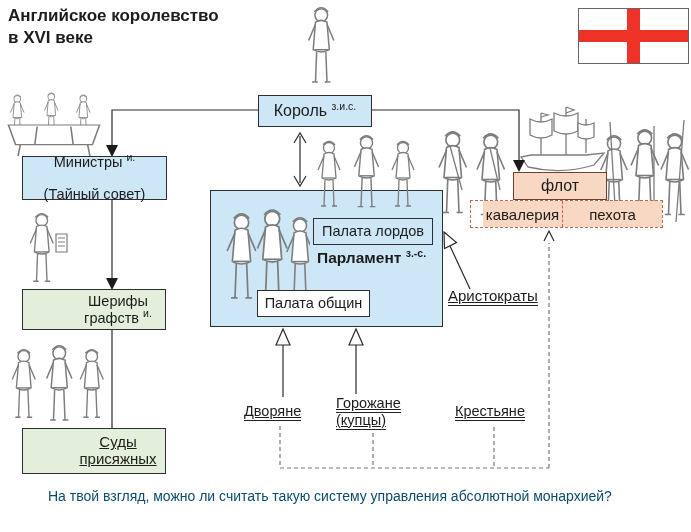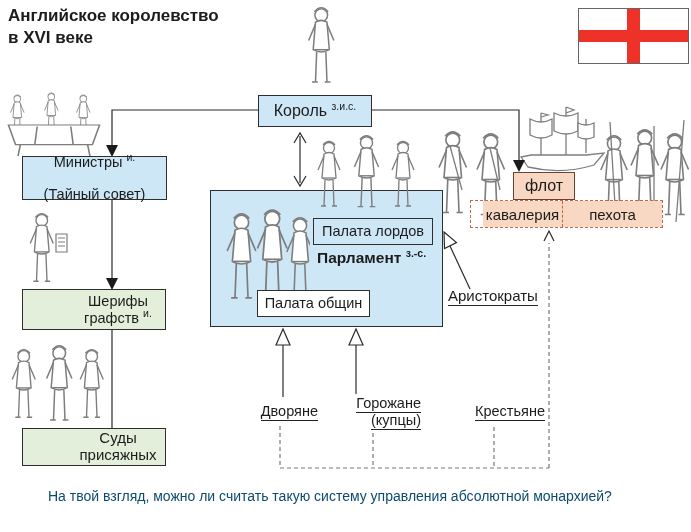--- a/index.html
+++ b/index.html
@@ -9,21 +9,21 @@
        text-align:center;border:1.2px solid #2e2e2e;box-sizing:border-box;z-index:4;line-height:1.12;}
   .blue{background:#cde7f6;}
   .green{background:#e3efda;padding-left:48px;}
   .peach{background:#f8d7c3;}
   .parl-big{z-index:1;}
   .title{position:absolute;left:8px;top:5px;font-weight:bold;font-size:17px;line-height:1.28;z-index:4;}
   .flag{position:absolute;left:578px;top:8px;width:109px;height:54px;background:#fff;border:1px solid #666;z-index:4;}
   .flag .v{position:absolute;left:48px;top:0;width:13px;height:100%;background:#ee3227;}
   .flag .h{position:absolute;left:0;top:21px;width:100%;height:12px;background:#ee3227;}
   sup{font-size:10.5px;line-height:0;}
-  .lbl{position:absolute;z-index:4;font-size:14.5px;text-align:right;line-height:1.15;}
+  .lbl{position:absolute;z-index:4;font-size:14.5px;text-align:left;line-height:1.15;text-decoration:underline;}
   .u{border-bottom:1.1px solid #222;padding-bottom:1px;}
   .parl-label{position:absolute;left:317px;top:249px;z-index:4;font-weight:bold;font-size:15.5px;}
   .cavinf{position:absolute;left:470px;top:200px;width:193px;height:28px;z-index:4;
           border:1.4px dashed #c2664d;box-sizing:border-box;display:flex;}
   .cavinf .cell{display:flex;align-items:center;justify-content:center;font-size:15px;}
   .cavinf .c1{width:79px;border-right:1.4px dashed #c2664d;margin-left:12px;}
   .cavinf .c2{flex:1;}
   .fleet{border:1.3px solid #6b4034;font-size:16px;}
   .question{position:absolute;left:48px;top:486px;width:632px;font-size:14px;line-height:1.45;
             text-align:justify;text-align-last:left;z-index:4;color:#0c4a6e;}
@@ -189,37 +189,37 @@
   <div class="box blue" style="left:22px;top:156px;width:145px;height:44px;font-size:14.5px;gap:16px;">
     <div><span>Министры</span> <sup>и.</sup></div>
     <div>(Тайный совет)</div>
   </div>
 
   <div class="box green" style="left:22px;top:289px;width:144px;height:41px;font-size:14.5px;">
     <div>Шерифы</div>
     <div><span>графств</span> <sup>и.</sup></div>
   </div>
 
-  <div class="box green" style="left:22px;top:428px;width:144px;height:38px;font-size:15px;">
+  <div class="box green" style="left:22px;top:428px;width:144px;height:46px;font-size:15px;text-decoration:underline;">
     <div>Суды присяжных</div>
   </div>
 
   <div class="box blue" style="left:313px;top:218px;width:120px;height:27px;font-size:14.5px;">
     <div>Палата лордов</div>
   </div>
 
   <div class="parl-label">
     <span>Парламент</span> <sup>з.-с.</sup>
   </div>
 
   <div class="box" style="left:257px;top:290px;width:113px;height:27px;font-size:14.5px;background:#ffffff;">
     <div>Палата общин</div>
   </div>
 
-  <div class="box peach fleet" style="left:513px;top:172px;width:62px;height:28px;">
+  <div class="box peach fleet" style="left:513px;top:172px;width:94px;height:28px;">
     <div>флот</div>
   </div>
 
   <div class="cavinf">
     <div class="cell c1 peach">
         <span>кавалерия</span>
       </div>
     <div class="cell c2 peach">
         <span>пехота</span>
       </div>

